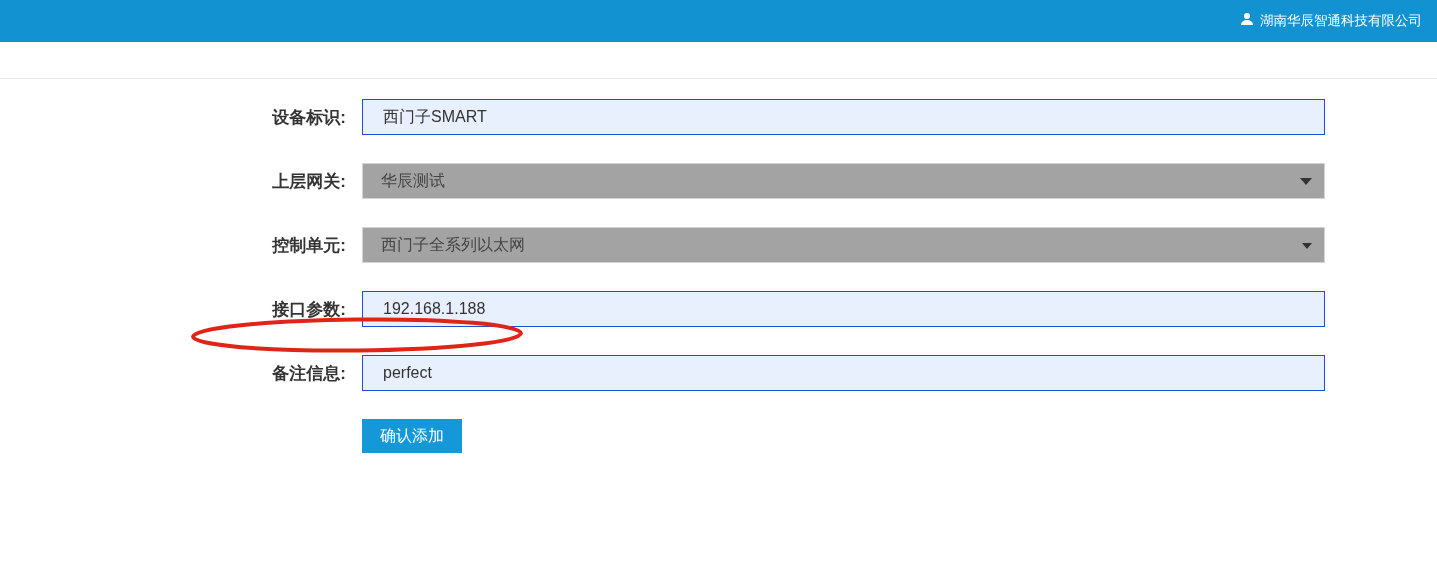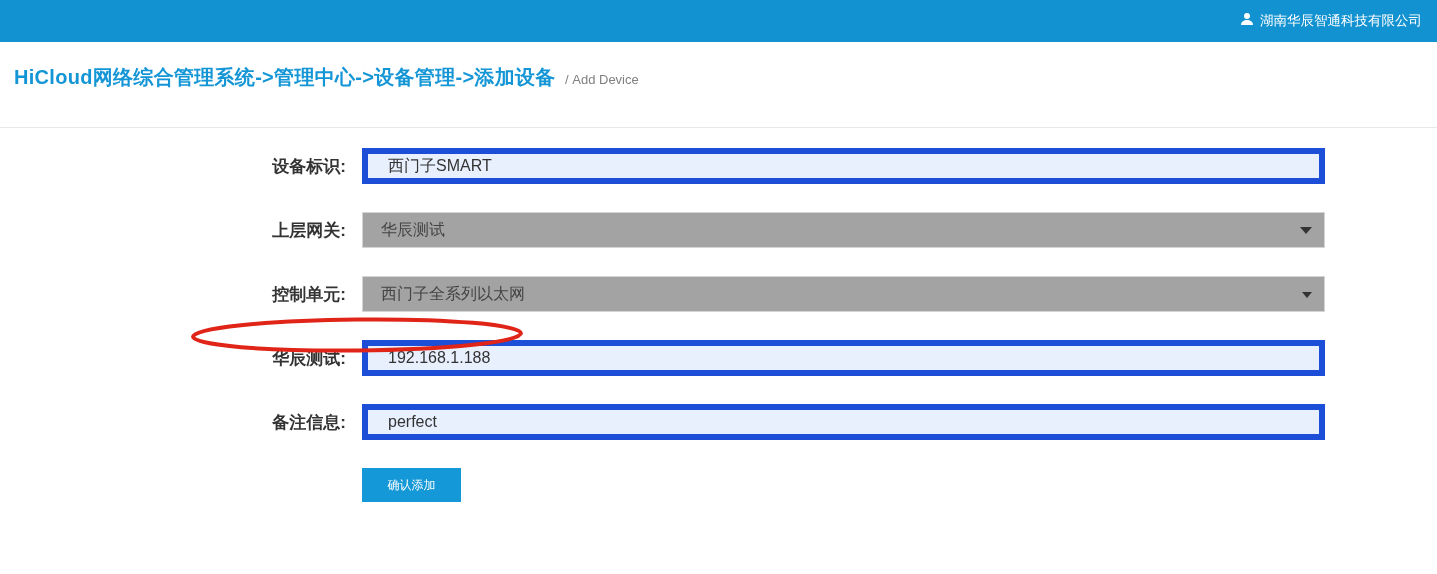--- a/index.html
+++ b/index.html
@@ -71,21 +71,21 @@
   .field-wrap {
     margin-left: 16px;
     width: 963px;
     height: 36px;
     position: relative;
   }
   input.text-field {
     width: 963px;
     height: 36px;
     background: #e8f0fe;
-    border: 6px solid #1d4ed8;
+    border: 1px solid #1d4ed8;
     font-size: 16px;
     color: #333333;
     padding: 0 12px 0 20px;
     font-family: "Liberation Sans", "DejaVu Sans", sans-serif;
     outline: none;
   }
   .select-field {
     width: 963px;
     height: 36px;
     background: #a3a3a3;
@@ -115,21 +115,21 @@
     margin-top: -2px;
   }
 
   .button-row { margin-top: 2px; margin-left: 362px; }
   .confirm-btn {
     min-width: 99px;
     height: 34px;
     background: #1598d8;
     color: #ffffff;
     border: none;
-    font-size: 12px;
+    font-size: 16px;
     padding: 0 18px;
     cursor: pointer;
     font-family: "Liberation Sans", "DejaVu Sans", sans-serif;
   }
 
   
   .annotation-svg {
     position: absolute;
     left: 188px;
     top: 314px;
@@ -148,24 +148,20 @@
       <span class="user-icon">
         <svg viewBox="0 0 14 14" width="14" height="14">
           <circle cx="7" cy="4" r="3" fill="#ffffff"></circle>
           <path d="M1 13 C1 9.5 4 8 7 8 C10 8 13 9.5 13 13 Z" fill="#ffffff"></path>
         </svg>
       </span>
       <span>湖南华辰智通科技有限公司</span>
     </div>
   </div>
 
-  <div class="title-row">
-    <span class="page-title">HiCloud网络综合管理系统-&gt;管理中心-&gt;设备管理-&gt;添加设备</span>
-    <span class="page-subtitle">/ Add Device</span>
-  </div>
 
   <div class="divider"></div>
 
   <div class="form-area">
 
     <div class="form-row">
       <div class="form-label">设备标识:</div>
       <div class="field-wrap">
         <input class="text-field" type="text" value="西门子SMART" style="">
       </div>
@@ -185,21 +181,21 @@
       <div class="form-label">控制单元:</div>
       <div class="field-wrap">
         <div class="select-field">
           <span>西门子全系列以太网</span>
           <span class="caret small"></span>
         </div>
       </div>
     </div>
 
     <div class="form-row">
-      <div class="form-label">华辰测试:</div>
+      <div class="form-label">接口参数:</div>
       <div class="field-wrap">
         <input class="text-field" type="text" value="192.168.1.188" style="">
       </div>
     </div>
 
     <div class="form-row">
       <div class="form-label">备注信息:</div>
       <div class="field-wrap">
         <input class="text-field" type="text" value="perfect" style="">
       </div>

